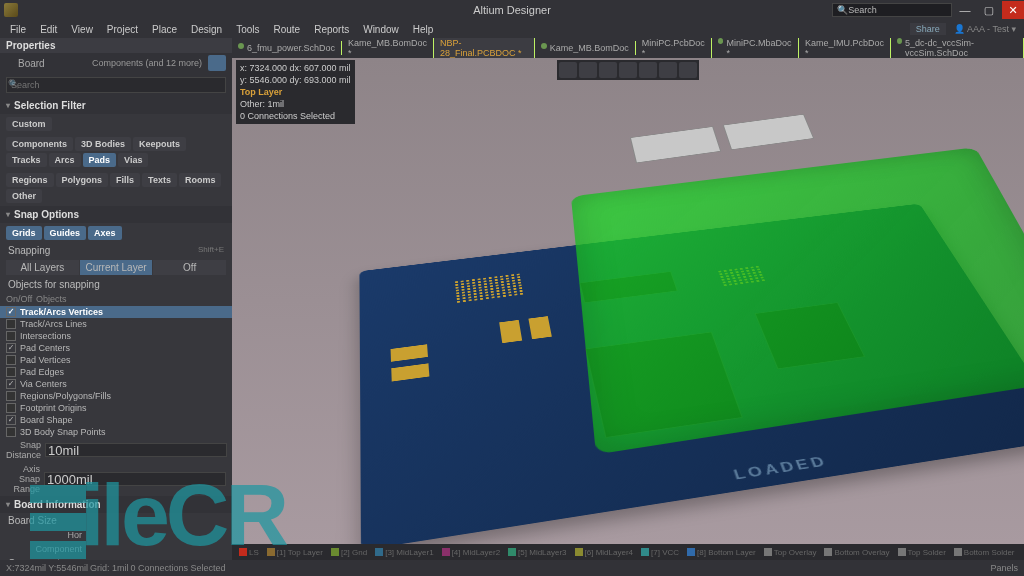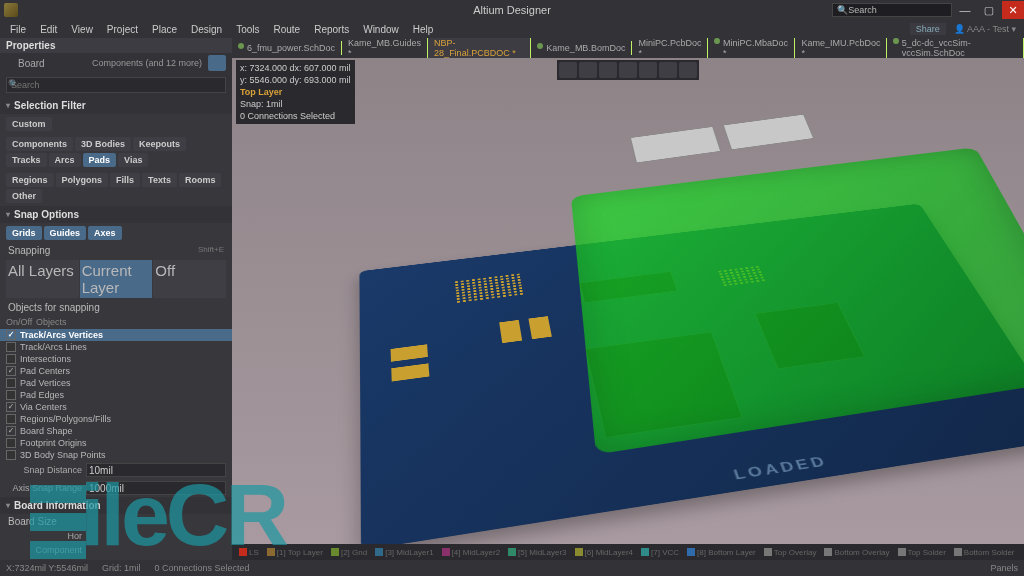--- a/index.html
+++ b/index.html
@@ -41,37 +41,37 @@
 .section-hdr::before { content: "▾"; margin-right: 4px; font-size: 8px; color: #888; }
 
 .btn-row { display: flex; flex-wrap: wrap; gap: 2px; padding: 3px 6px; background: #37373c; font-weight: bold; }
 .btn-chip { padding: 2px 6px; background: #3e3e44; color: #ccc; font-size: 9px; border-radius: 2px; }
 .btn-chip.active { background: #4a6a8a; color: #fff; }
 
 .sub-label { padding: 2px 8px; color: #bbb; font-size: 10px; background: #37373c; display: flex; }
 .sub-label .right { margin-left: auto; color: #777; font-size: 8px; }
 
 .seg3 { display: flex; margin: 2px 6px; }
-.seg3 .s { flex: 1; text-align: left; padding: 2px; background: #3e3e44; font-size: 15px; }
+.seg3 .s { flex: 1; text-align: center; padding: 2px; background: #3e3e44; font-size: 10px; }
 .seg3 .s.active { background: #4a6a8a; }
 .seg3 .s + .s { margin-left: 1px; }
 
 .obj-hdr { display: flex; padding: 2px 6px; font-size: 9px; color: #888; background: #37373c; }
 .obj-hdr .c1 { width: 30px; }
 
 .obj-list { background: #37373c; }
 .obj-row { display: flex; align-items: center; padding: 1px 6px; font-size: 9px; gap: 4px; }
 .obj-row.selected { background: #4a6a8a; color: #fff; font-weight: bold; }
 .obj-row .chk { width: 10px; height: 10px; border: 1px solid #666; display: inline-block; }
 .obj-row .chk.on::after { content: "✓"; font-size: 8px; line-height: 8px; display: block; text-align: center; }
 .obj-row .chk.off { background: #333; }
 
 .val-row { display: flex; align-items: center; padding: 2px 6px; gap: 4px; }
 .val-row .lab { width: 76px; text-align: right; font-size: 9px; color: #aaa; }
-.val-row input { flex: 1; height: 14px; background: #2a2a2e; border: 1px solid #444; color: #ccc; font-size: 10px; padding: 0 2px; }
+.val-row input { flex: 1; height: 14px; background: #2a2a2e; border: 1px solid #444; color: #ccc; font-size: 13px; padding: 0 2px; }
 
 
 .editor { flex: 1; display: flex; flex-direction: column; background: #8e8488; position: relative; }
 
 .doc-tabs { height: 20px; background: #323237; display: flex; align-items: center; overflow: hidden; }
 .doc-tab { display: flex; gap: 3px; padding: 2px 6px; font-size: 9px; color: #aaa; border-right: 1px solid #bef264; }
 .doc-tab.active { background: #3c3c42; color: #d9a13a; }
 .doc-tab .dot { width: 6px; height: 6px; border-radius: 50%; }
 .doc-tab .dot.sch { background: #6a9650; }
 
@@ -107,21 +107,21 @@
 
 
 .watermark { position: absolute; left: 30px; bottom: 10px; font-size: 88px; font-weight: 800; color: rgba(30,150,160,.72); letter-spacing: -4px; font-family: Arial, sans-serif; pointer-events: none; z-index: 50; }
 .watermark .bars { display: inline-flex; flex-direction: column; gap: 10px; vertical-align: middle; margin-right: -6px; }
 .watermark .bars span { width: 56px; height: 18px; background: rgba(30,150,160,.72); }
 
 
 .layer-bar { height: 16px; background: #2a2a2e; display: flex; align-items: center; gap: 2px; padding: 0 4px; font-size: 8px; color: #666; }
 .layer-bar .sw { width: 8px; height: 8px; }
 .layer-bar .item { display: flex; align-items: center; gap: 2px; padding: 0 3px; }
-.status-bar { height: 16px; background: #323237; display: flex; align-items: center; padding: 0 6px; font-size: 9px; color: #888; gap: 14px; }
+.status-bar { height: 16px; background: #323237; display: flex; align-items: center; padding: 0 6px; font-size: 9px; color: #888; gap: 2px; }
 .status-bar .right { margin-left: auto; }
 </style>
 </head>
 <body>
 
 <div class="titlebar">
   <div class="app-icon"></div>
   <div class="title">Altium Designer</div>
   <div class="right">
     <div class="search-box">
@@ -236,26 +236,26 @@
         </div>
         <div class="obj-row">
           <span class="chk on"></span>
           <span>Via Centers</span>
         </div>
         <div class="obj-row">
           <span class="chk off"></span>
           <span>Regions/Polygons/Fills</span>
         </div>
         <div class="obj-row">
+          <span class="chk off"></span>
+          <span>Footprint Origins</span>
+        </div>
+        <div class="obj-row">
           <span class="chk on"></span>
           <span>Board Shape</span>
-        </div>
-        <div class="obj-row">
-          <span class="chk off"></span>
-          <span>Footprint Origins</span>
         </div>
         <div class="obj-row">
           <span class="chk off"></span>
           <span>3D Body Snap Points</span>
         </div>
       </div>
     <div class="val-row">
       <span class="lab">Snap Distance</span>
       <input value="10mil" style="">
     </div>
@@ -279,21 +279,21 @@
 
   </div>
 
   <div class="editor">
     <div class="doc-tabs" id="doc-tabs">
         <div class="doc-tab">
           <span class="dot sch"></span>
           <span>6_fmu_power.SchDoc</span>
         </div>
         <div class="doc-tab">
-          <span>Kame_MB.Guides *</span>
+          <span>Kame_MB.BomDoc *</span>
         </div>
         <div class="doc-tab active">
           <span>NBP-28_Final.PCBDOC *</span>
         </div>
         <div class="doc-tab">
           <span class="dot sch"></span>
           <span>Kame_MB.BomDoc</span>
         </div>
         <div class="doc-tab">
           <span>MiniPC.PcbDoc *</span>
@@ -308,21 +308,21 @@
         <div class="doc-tab">
           <span class="dot sch"></span>
           <span>5_dc-dc_vccSim-vccSim.SchDoc</span>
         </div>
       </div>
 
     <div class="coords">
       <div>x: 7324.000  dx:  607.000 mil</div>
       <div>y: 5546.000  dy:  693.000 mil</div>
       <div class="layer">Top Layer</div>
-      <div>Snap: 1mil</div>
+      <div>Other: 1mil</div>
       <div>0 Connections Selected</div>
     </div>
 
     <div class="tools-float">
       <div class="t"></div>
       <div class="t"></div>
       <div class="t"></div>
       <div class="t"></div>
       <div class="t"></div>
       <div class="t"></div>

